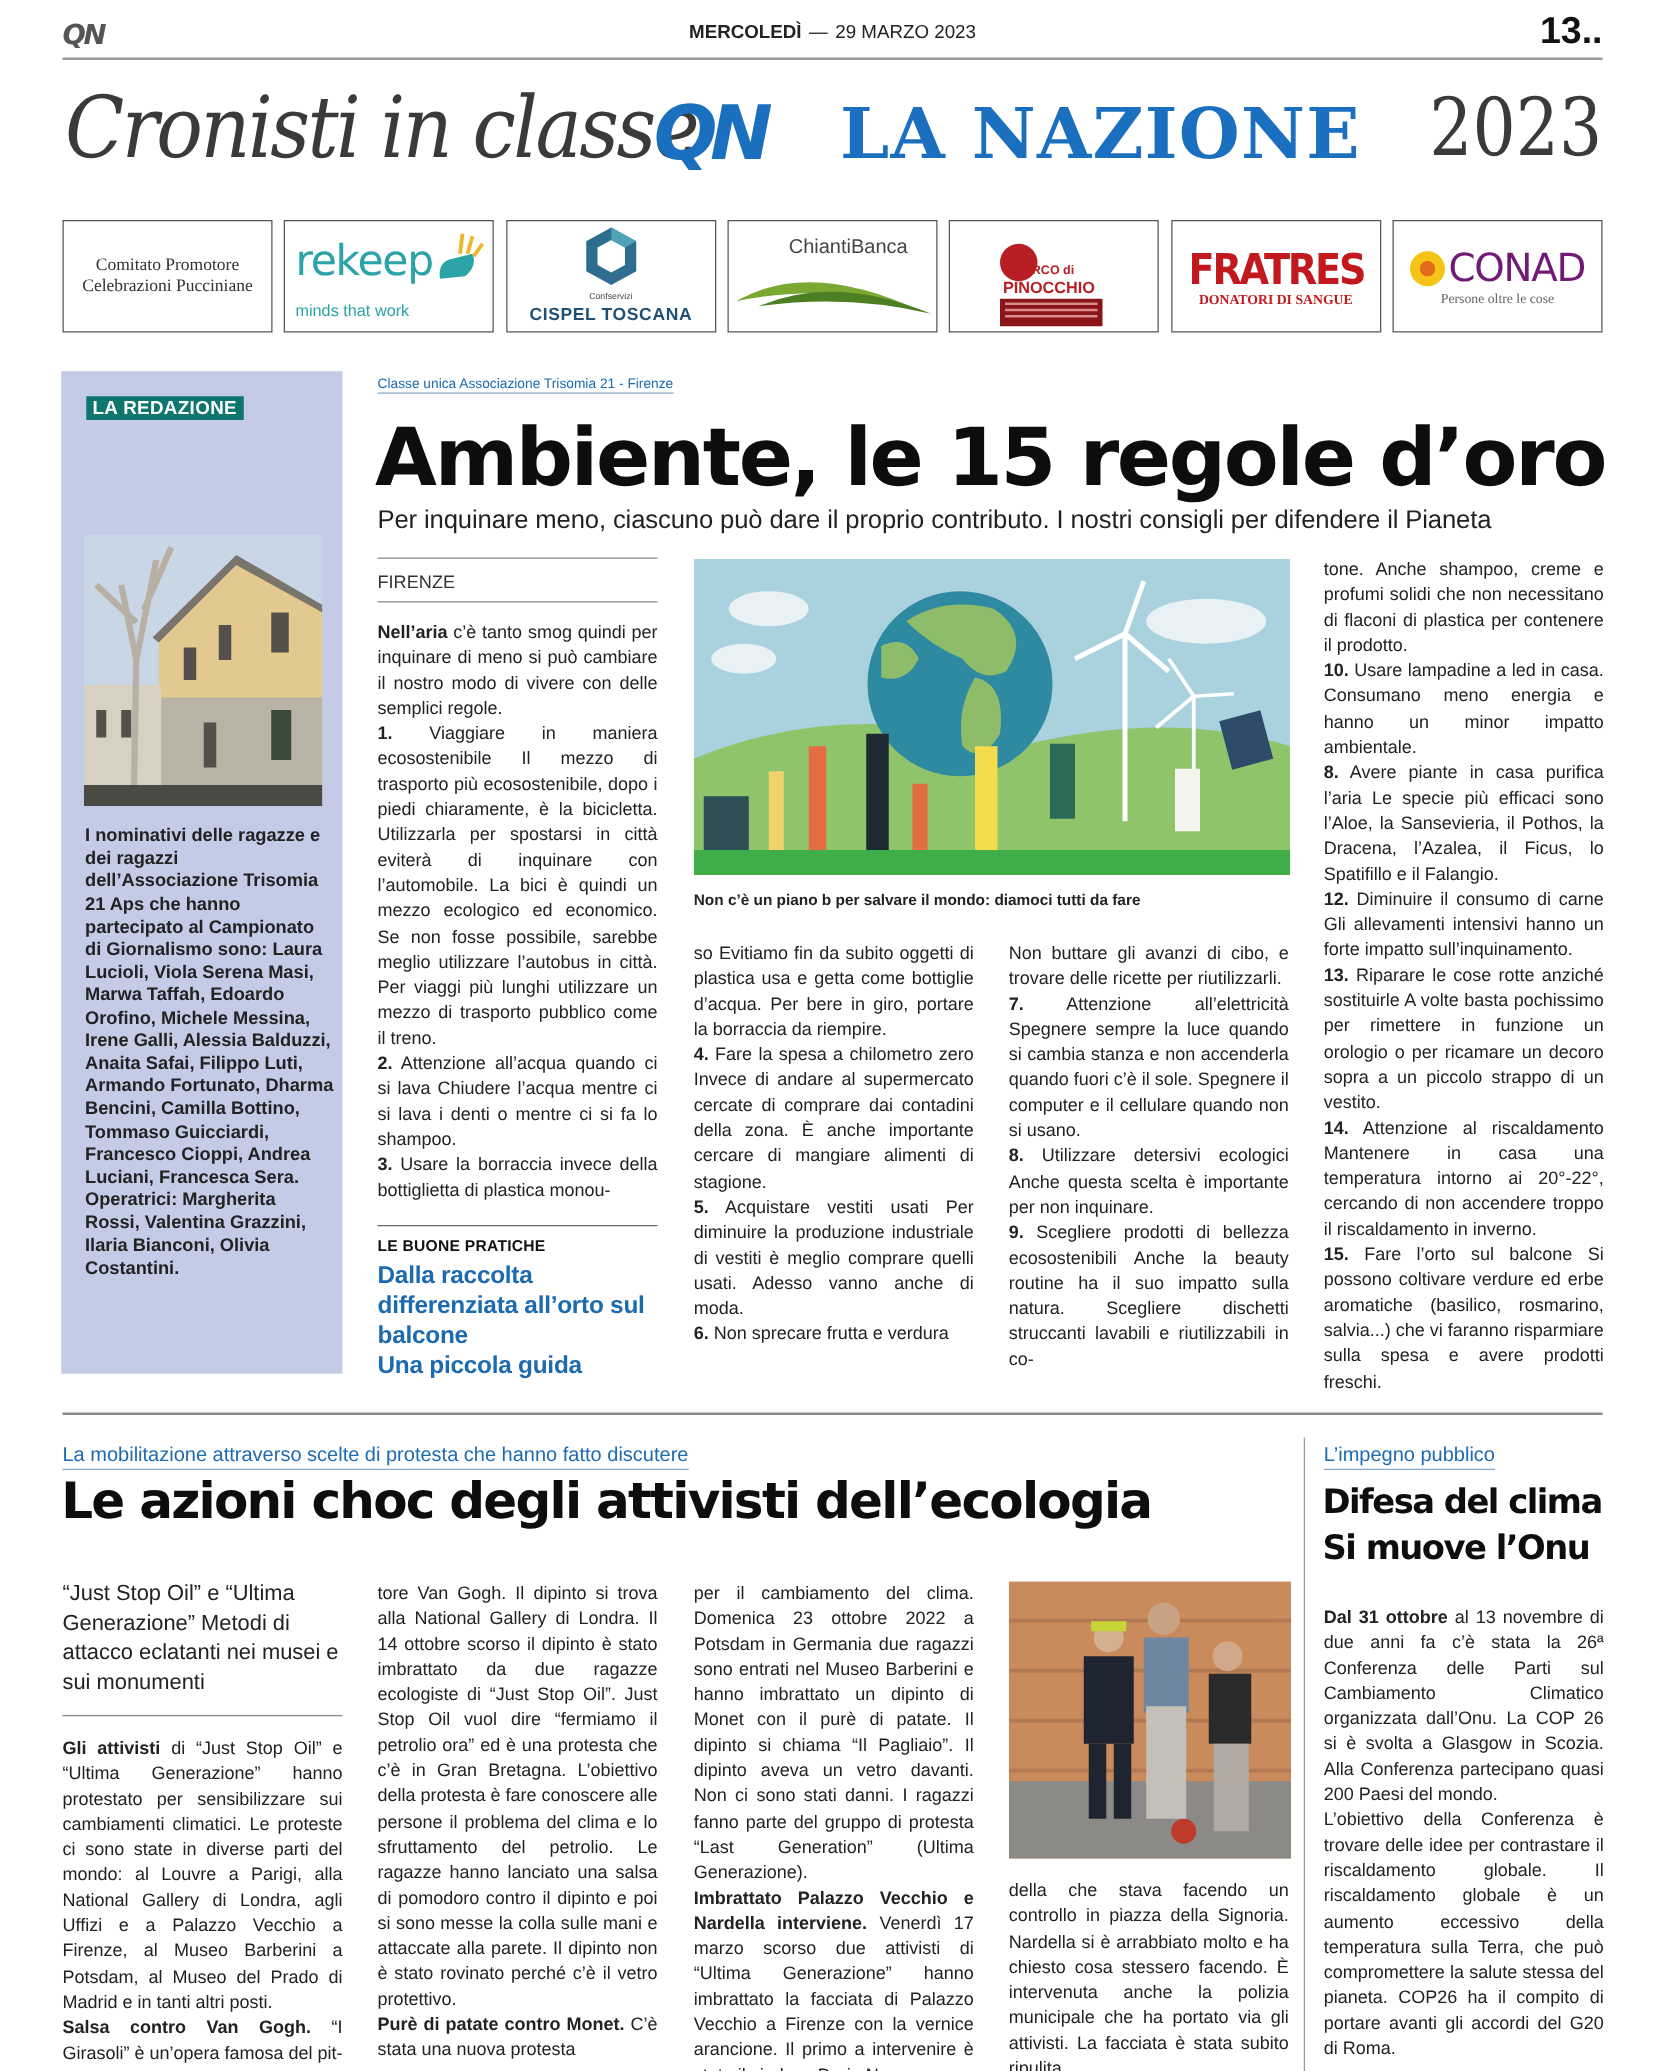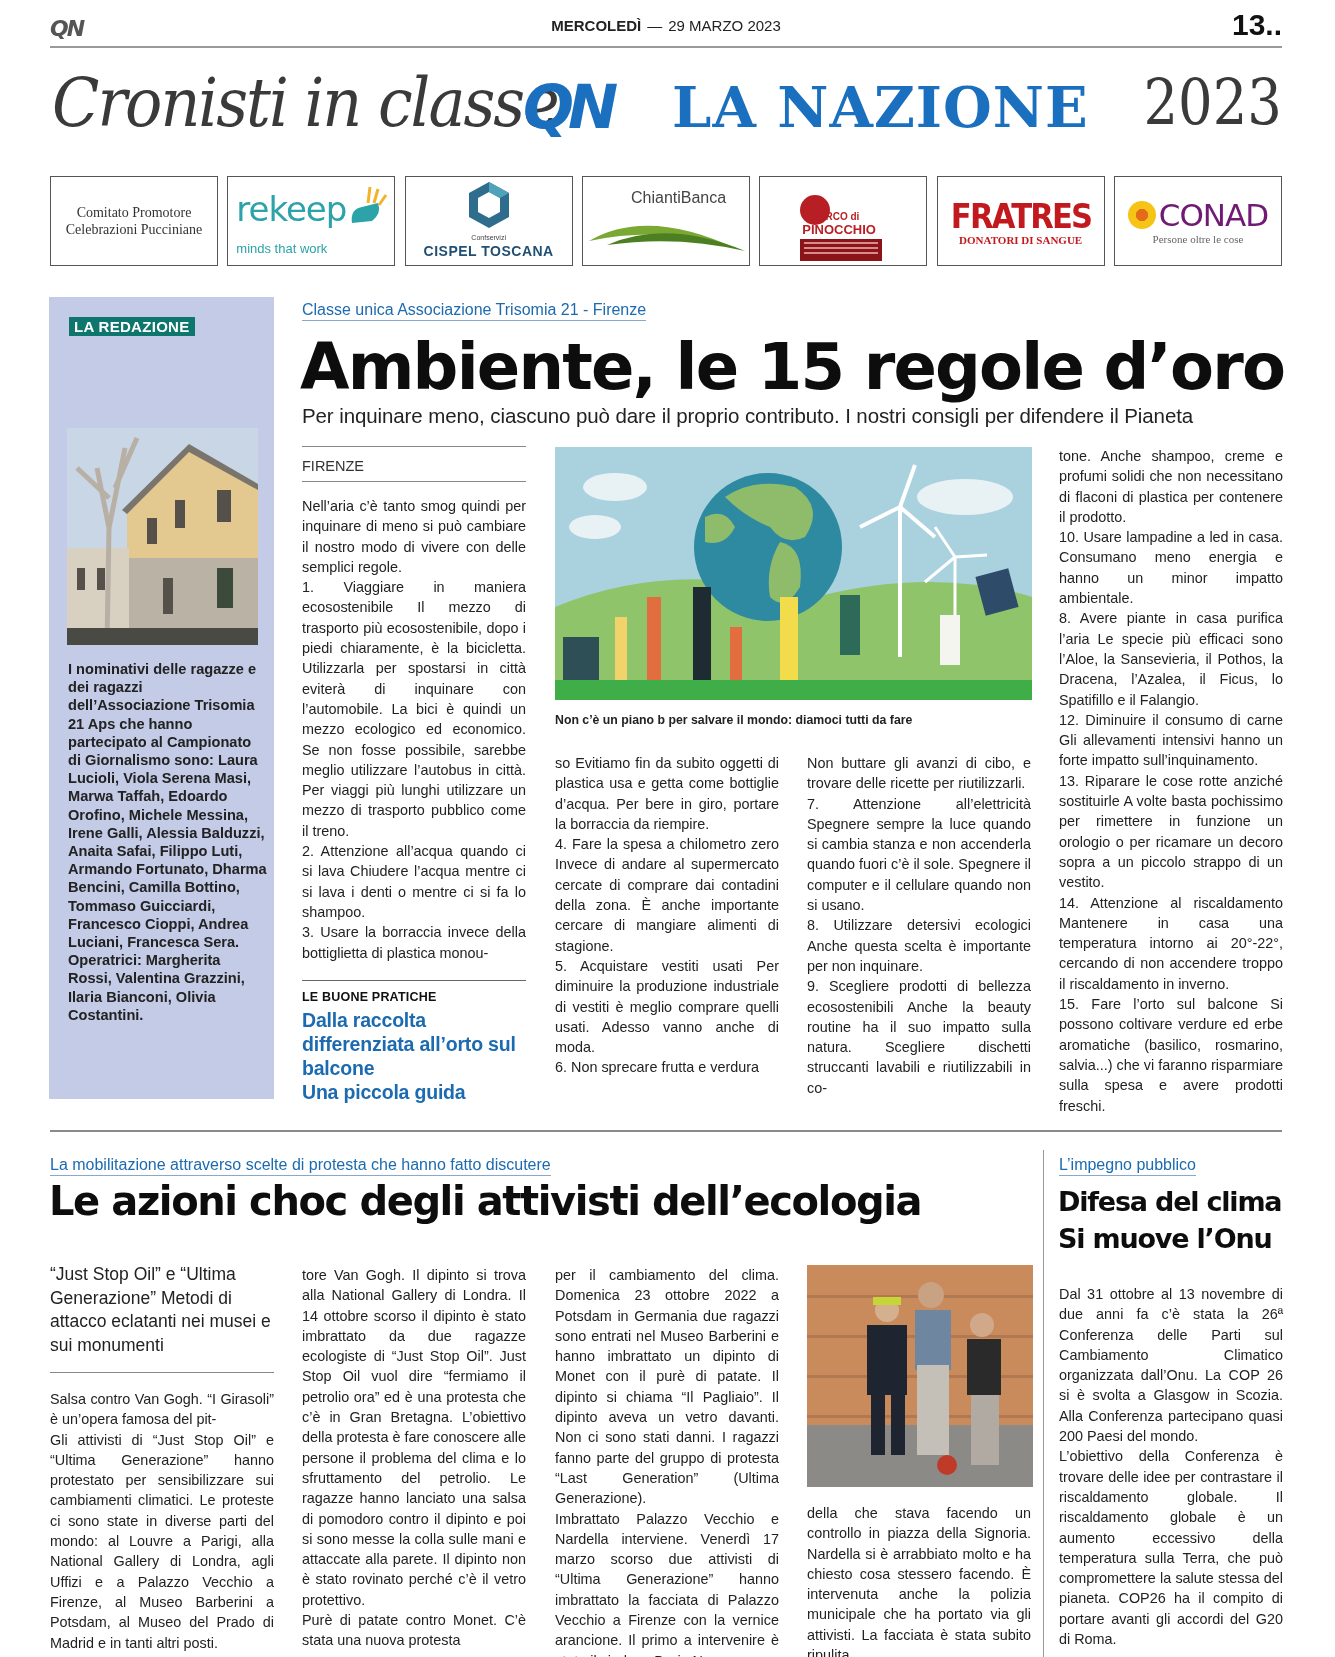--- a/index.html
+++ b/index.html
@@ -46,27 +46,27 @@
   .sp-conad .sub { font-family: "Liberation Serif", serif; font-size: 11px; color: #666; margin-top: 0px; }
 
   
   .sidebar { position: absolute; left: 49px; top: 297px; width: 225px; height: 802px; background: #c3cbe6; }
   .sb-badge { position: absolute; left: 20px; top: 20px; background: #0f766e; color: #fff; font-size: 15px; font-weight: bold; padding: 1px 5px; letter-spacing: 0.3px; }
   .sb-title { position: absolute; left: 20px; top: 52px; width: 200px; font-family: "DejaVu Sans", sans-serif; font-size: 19px; font-weight: bold; line-height: 27px; color: #111; letter-spacing: -0.7px; }
   .sb-photo { position: absolute; left: 18px; top: 131px; width: 191px; height: 217px; overflow: hidden; }
   .sb-text { position: absolute; left: 19px; top: 363px; width: 200px; font-size: 14.6px; font-weight: bold; line-height: 18.2px; color: #222; }
 
   
-  .kicker { position: absolute; font-size: 16px; color: #1c6ab0; border-bottom: 1.5px solid #8aa8cf; padding-bottom: 1px; }
+  .kicker { position: absolute; font-size: 11px; color: #1c6ab0; border-bottom: 1.5px solid #8aa8cf; padding-bottom: 1px; }
   .kicker-1 { left: 302px; top: 301px; }
   .headline-1 { position: absolute; left: 300px; top: 330px; font-family: "DejaVu Sans", sans-serif; font-size: 64px; font-weight: bold; color: #0d0d0d; letter-spacing: -1.8px; white-space: nowrap; }
   .subhead-1 { position: absolute; left: 302px; top: 404px; font-size: 20.5px; color: #222; white-space: nowrap; letter-spacing: -0.1px; }
 
   .col { position: absolute; font-size: 14.4px; line-height: 20.3px; color: #222; text-align: justify; hyphens: manual; }
-  .col b { font-weight: normal; }
+  .col b { font-weight: bold; }
   .col p { margin: 0; }
   .col1 { left: 302px; top: 496px; width: 224px; }
   .place-rule { position: absolute; left: 302px; width: 224px; border-top: 1.5px solid #888; }
   .place { position: absolute; left: 302px; top: 458px; font-size: 14.5px; color: #333; }
 
   .pratiche { position: absolute; left: 302px; top: 980px; width: 224px; border-top: 1.5px solid #666; padding-top: 9px; }
   .pratiche .lab { font-size: 12.5px; font-weight: bold; color: #111; letter-spacing: 0.2px; }
   .pratiche .ttl { font-size: 19.5px; font-weight: bold; color: #1c6ab0; line-height: 24px; margin-top: 4px; letter-spacing: -0.2px; }
 
   .illustration { position: absolute; left: 555px; top: 447px; width: 477px; height: 253px; overflow: hidden; }
@@ -268,22 +268,22 @@
 <h2 class="headline-2">Le azioni choc degli attivisti dell’ecologia</h2>
 
 <div class="vrule"></div>
 <span class="kicker kicker-3">L’impegno pubblico</span>
 <h2 class="headline-3">Difesa del clima Si muove l’Onu</h2>
 
 <p class="deck-2">“Just Stop Oil” e “Ultima Generazione” Metodi di attacco eclatanti nei musei e sui monumenti</p>
 <div class="deck-rule"></div>
 
 <div class="col col5">
+  <p><b>Gli attivisti</b><span> di “Just Stop Oil” e “Ultima Generazione” hanno protestato per sensibilizzare sui cambiamenti climatici. Le proteste ci sono state in diverse parti del mondo: al Louvre a Parigi, alla National Gallery di Londra, agli Uffizi e a Palazzo Vecchio a Firenze, al Museo Barberini a Potsdam, al Museo del Prado di Madrid e in tanti altri posti.</span></p>
   <p><b>Salsa contro Van Gogh.</b><span> “I Girasoli” è un’opera famosa del pit-</span></p>
-  <p><b>Gli attivisti</b><span> di “Just Stop Oil” e “Ultima Generazione” hanno protestato per sensibilizzare sui cambiamenti climatici. Le proteste ci sono state in diverse parti del mondo: al Louvre a Parigi, alla National Gallery di Londra, agli Uffizi e a Palazzo Vecchio a Firenze, al Museo Barberini a Potsdam, al Museo del Prado di Madrid e in tanti altri posti.</span></p>
 </div>
 
 <div class="col col6">
   <p><span>tore Van Gogh. Il dipinto si trova alla National Gallery di Londra. Il 14 ottobre scorso il dipinto è stato imbrattato da due ragazze ecologiste di “Just Stop Oil”. Just Stop Oil vuol dire “fermiamo il petrolio ora” ed è una protesta che c’è in Gran Bretagna. L’obiettivo della protesta è fare conoscere alle persone il problema del clima e lo sfruttamento del petrolio. Le ragazze hanno lanciato una salsa di pomodoro contro il dipinto e poi si sono messe la colla sulle mani e attaccate alla parete. Il dipinto non è stato rovinato perché c’è il vetro protettivo.</span></p>
   <p><b>Purè di patate contro Monet.</b><span> C’è stata una nuova protesta</span></p>
 </div>
 
 <div class="col col7">
   <p><span>per il cambiamento del clima. Domenica 23 ottobre 2022 a Potsdam in Germania due ragazzi sono entrati nel Museo Barberini e hanno imbrattato un dipinto di Monet con il purè di patate. Il dipinto si chiama “Il Pagliaio”. Il dipinto aveva un vetro davanti. Non ci sono stati danni. I ragazzi fanno parte del gruppo di protesta “Last Generation” (Ultima Generazione).</span></p>
   <p><b>Imbrattato Palazzo Vecchio e Nardella interviene.</b><span> Venerdì 17 marzo scorso due attivisti di “Ultima Generazione” hanno imbrattato la facciata di Palazzo Vecchio a Firenze con la vernice arancione. Il primo a intervenire è stato il sindaco Dario Nar-</span></p>

